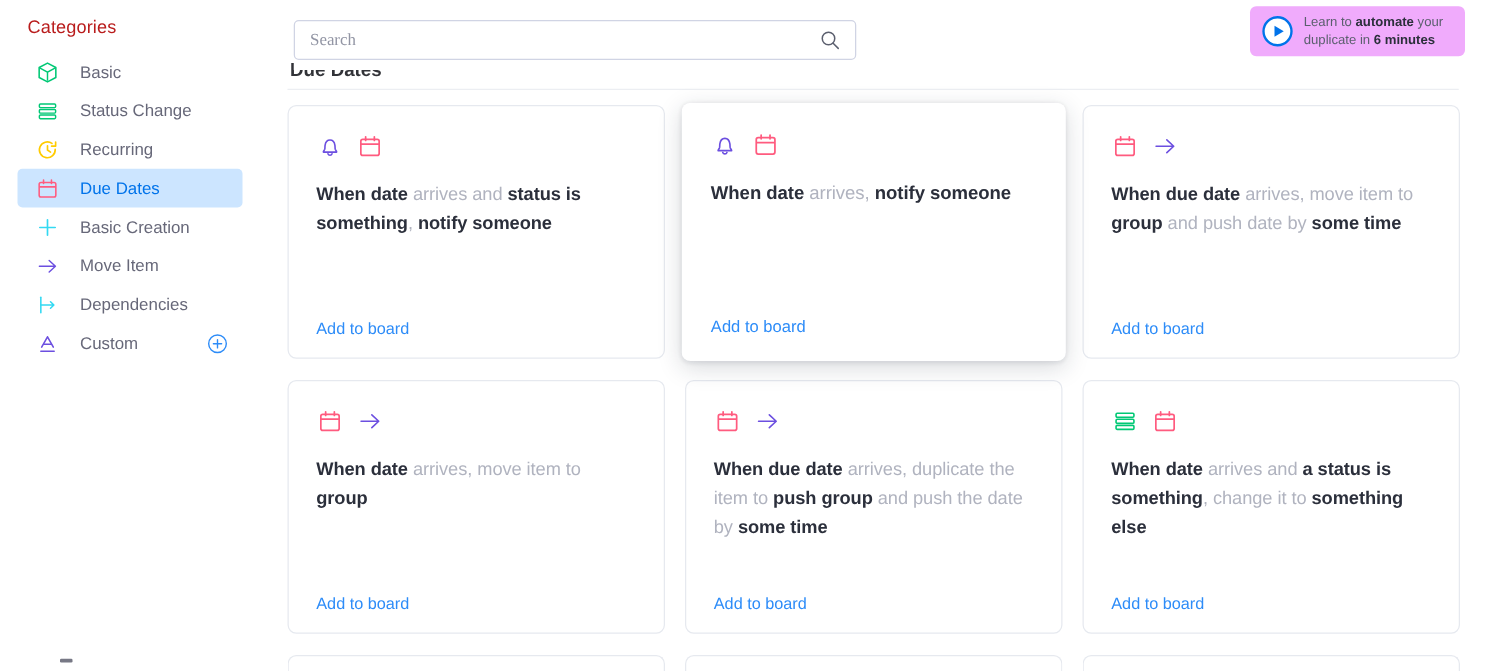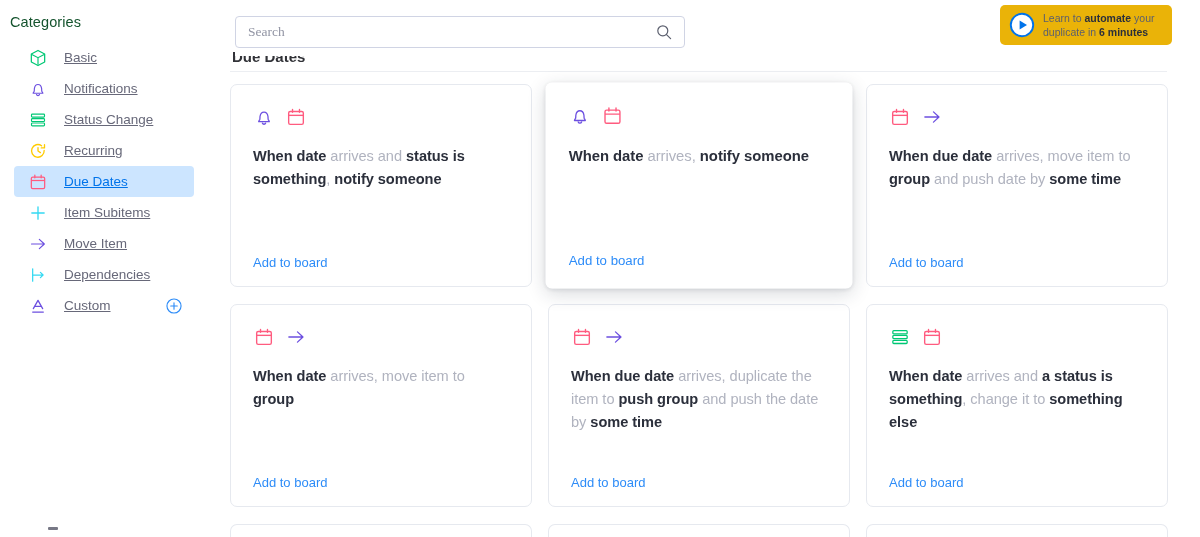--- a/index.html
+++ b/index.html
@@ -20,22 +20,22 @@
   
   .sidebar {
     width: 230px;
     flex: 0 0 230px;
     padding-top: 14px;
     background: #ffffff;
     position: relative;
   }
   .sidebar-title {
     font-size: 14.5px;
-    color: #14532d;
-    padding: 0 0 12px 10px;
+    color: #b91c1c;
+    padding: 0 0 12px 22px;
     letter-spacing: .1px;
   }
   .nav-list { list-style: none; }
   .nav-item {
     display: flex;
     align-items: center;
     height: 31px;
     margin: 0 36px 0 14px;
     padding-left: 14px;
     border-radius: 4px;
@@ -47,21 +47,20 @@
     width: 20px; height: 20px;
     flex: 0 0 20px;
     display: flex; align-items: center; justify-content: center;
     margin-right: 16px;
   }
   .nav-icon svg { display: block; }
   .nav-label {
     font-size: 13.5px;
     color: #676879;
     white-space: nowrap;
-    text-decoration: underline;
   }
   .nav-item.active .nav-label { color: #0073ea; }
   .nav-plus {
     position: absolute;
     left: 151px;
     width: 18px; height: 18px;
     display: flex; align-items: center; justify-content: center;
     cursor: pointer;
   }
   .nav-partial {
@@ -107,21 +106,21 @@
     color: #323338;
     background: transparent;
   }
   .search-input::placeholder { color: #9295a4; }
   .search-icon { flex: 0 0 16px; display:flex; align-items:center; }
 
   .promo {
     position: absolute;
     right: 28px; top: 5px;
     width: 172px; height: 40px;
-    background: #eab308;
+    background: #f0abfc;
     border-radius: 5px;
     display: flex;
     align-items: center;
     padding: 0 9px;
     cursor: pointer;
   }
   .promo-play { flex: 0 0 26px; height: 26px; margin-right: 8px; display:flex; }
   .promo-text {
     font-size: 10.5px;
     line-height: 14px;
@@ -227,29 +226,20 @@
             <svg width="20" height="20" viewBox="0 0 24 24" fill="none">
               <path d="M12 3 20 7.2v9.6L12 21 4 16.8V7.2Z" stroke="#00c875" stroke-width="1.5" stroke-linejoin="round"></path>
               <path d="M4 7.4 12 11.6 20 7.4M12 11.6V20" stroke="#00c875" stroke-width="1.4"></path>
             </svg>
           </span>
           <span class="nav-label">Basic</span>
         </li>
         <li class="nav-item">
           <span class="nav-icon">
             <svg width="20" height="20" viewBox="0 0 24 24" fill="none">
-              <path d="M6.2 17.1c0-.9.9-1.5 1.2-2.4.3-1 .1-2.2.3-3.5C8.1 8.5 9.8 6.6 12 6.6s3.9 1.9 4.3 4.6c.2 1.3 0 2.5.3 3.5.3.9 1.2 1.5 1.2 2.4Z" stroke="#6c4fe0" stroke-width="1.4" stroke-linejoin="round"></path>
-              <path d="M10.2 18.6a1.9 1.9 0 0 0 3.6 0" stroke="#6c4fe0" stroke-width="1.4" stroke-linecap="round"></path>
-            </svg>
-          </span>
-          <span class="nav-label">Notifications</span>
-        </li>
-        <li class="nav-item">
-          <span class="nav-icon">
-            <svg width="20" height="20" viewBox="0 0 24 24" fill="none">
               <rect x="4.2" y="5" width="15.6" height="3.5" rx="1" stroke="#00c875" stroke-width="1.4"></rect>
               <rect x="4.2" y="10.3" width="15.6" height="3.5" rx="1" stroke="#00c875" stroke-width="1.4"></rect>
               <rect x="4.2" y="15.6" width="15.6" height="3.5" rx="1" stroke="#00c875" stroke-width="1.4"></rect>
             </svg>
           </span>
           <span class="nav-label">Status Change</span>
         </li>
         <li class="nav-item">
           <span class="nav-icon">
             <svg width="20" height="20" viewBox="0 0 24 24" fill="none">
@@ -269,21 +259,21 @@
             </svg>
           </span>
           <span class="nav-label">Due Dates</span>
         </li>
         <li class="nav-item">
           <span class="nav-icon">
             <svg width="20" height="20" viewBox="0 0 24 24" fill="none">
               <path d="M12 4.6v14.8M4.6 12h14.8" stroke="#33d9f2" stroke-width="1.6" stroke-linecap="round"></path>
             </svg>
           </span>
-          <span class="nav-label">Item Subitems</span>
+          <span class="nav-label">Basic Creation</span>
         </li>
         <li class="nav-item">
           <span class="nav-icon">
             <svg width="20" height="20" viewBox="0 0 24 24" fill="none">
               <path d="M4.2 12h15.2M13.6 6.4 19.6 12l-6 5.6" stroke="#6c4fe0" stroke-width="1.4" stroke-linecap="round" stroke-linejoin="round"></path>
             </svg>
           </span>
           <span class="nav-label">Move Item</span>
         </li>
         <li class="nav-item">

